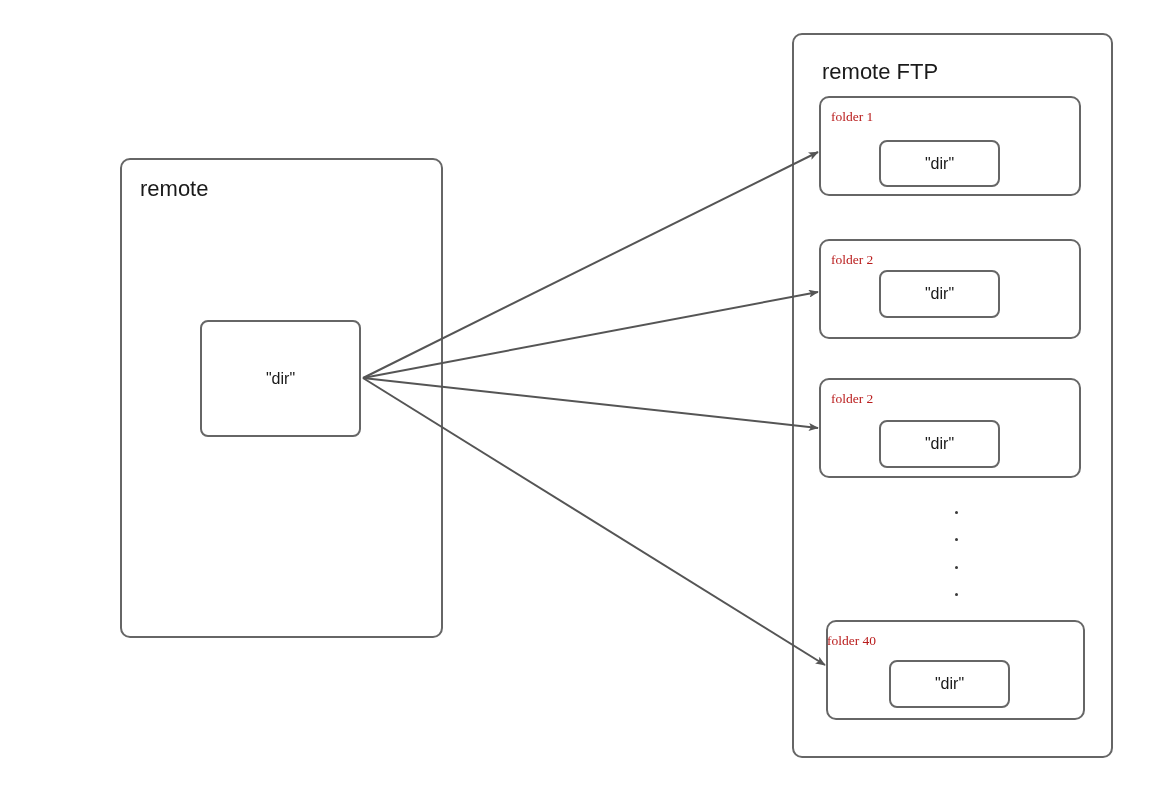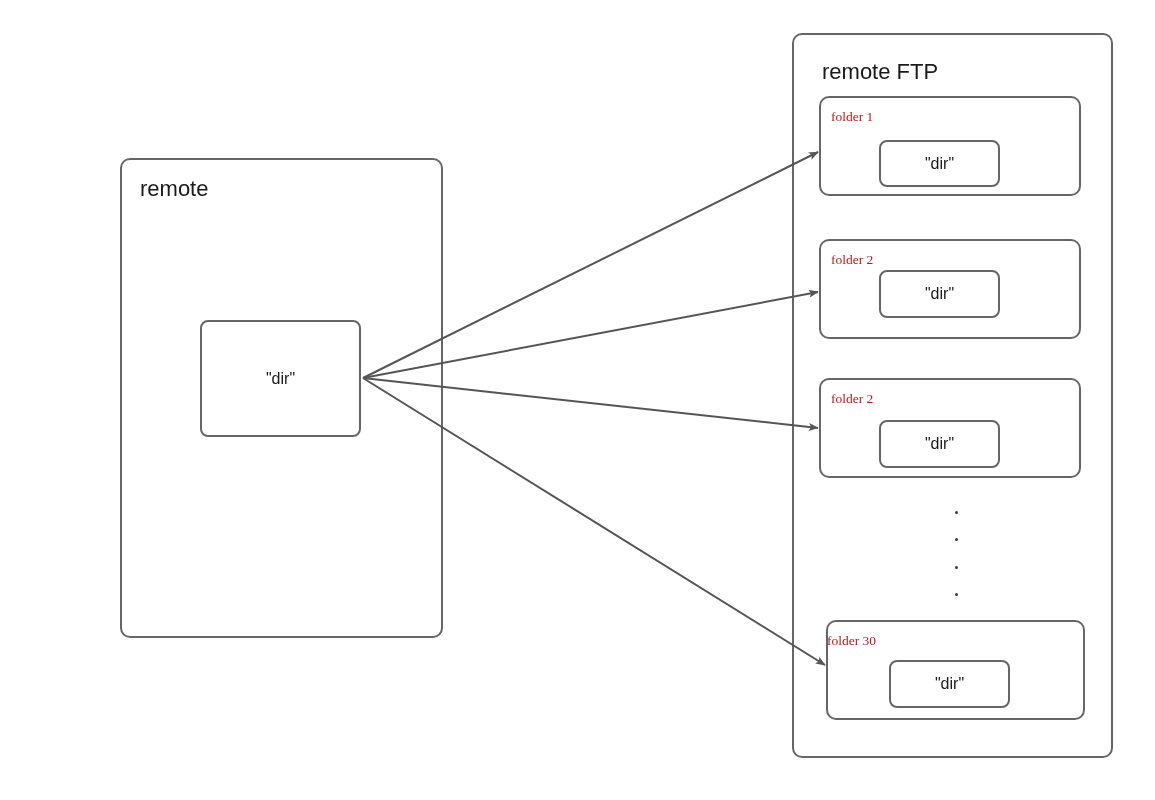--- a/index.html
+++ b/index.html
@@ -105,21 +105,21 @@
       <div class="folder-title" style="left: 831px; top: 253px;">folder 2</div>
       <div class="box dir-box" style="left: 879px; top: 270px; width: 121px; height: 48px;">
         <span class="dir-label">"dir"</span>
       </div>
       <div class="box folder-box" style="left: 819px; top: 378px; width: 262px; height: 100px;"></div>
       <div class="folder-title" style="left: 831px; top: 392px;">folder 2</div>
       <div class="box dir-box" style="left: 879px; top: 420px; width: 121px; height: 48px;">
         <span class="dir-label">"dir"</span>
       </div>
       <div class="box folder-box" style="left: 826px; top: 620px; width: 259px; height: 100px;"></div>
-      <div class="folder-title" style="left: 827px; top: 634px;">folder 30</div>
+      <div class="folder-title" style="left: 827px; top: 634px;">folder 40</div>
       <div class="box dir-box" style="left: 889px; top: 660px; width: 121px; height: 48px;">
         <span class="dir-label">"dir"</span>
       </div>
     </div>
 
   <div id="ellipsis-layer">
       <div class="ellipsis-dot" style="left: 955px; top: 511px;"></div>
       <div class="ellipsis-dot" style="left: 955px; top: 538px;"></div>
       <div class="ellipsis-dot" style="left: 955px; top: 566px;"></div>
       <div class="ellipsis-dot" style="left: 955px; top: 593px;"></div>

